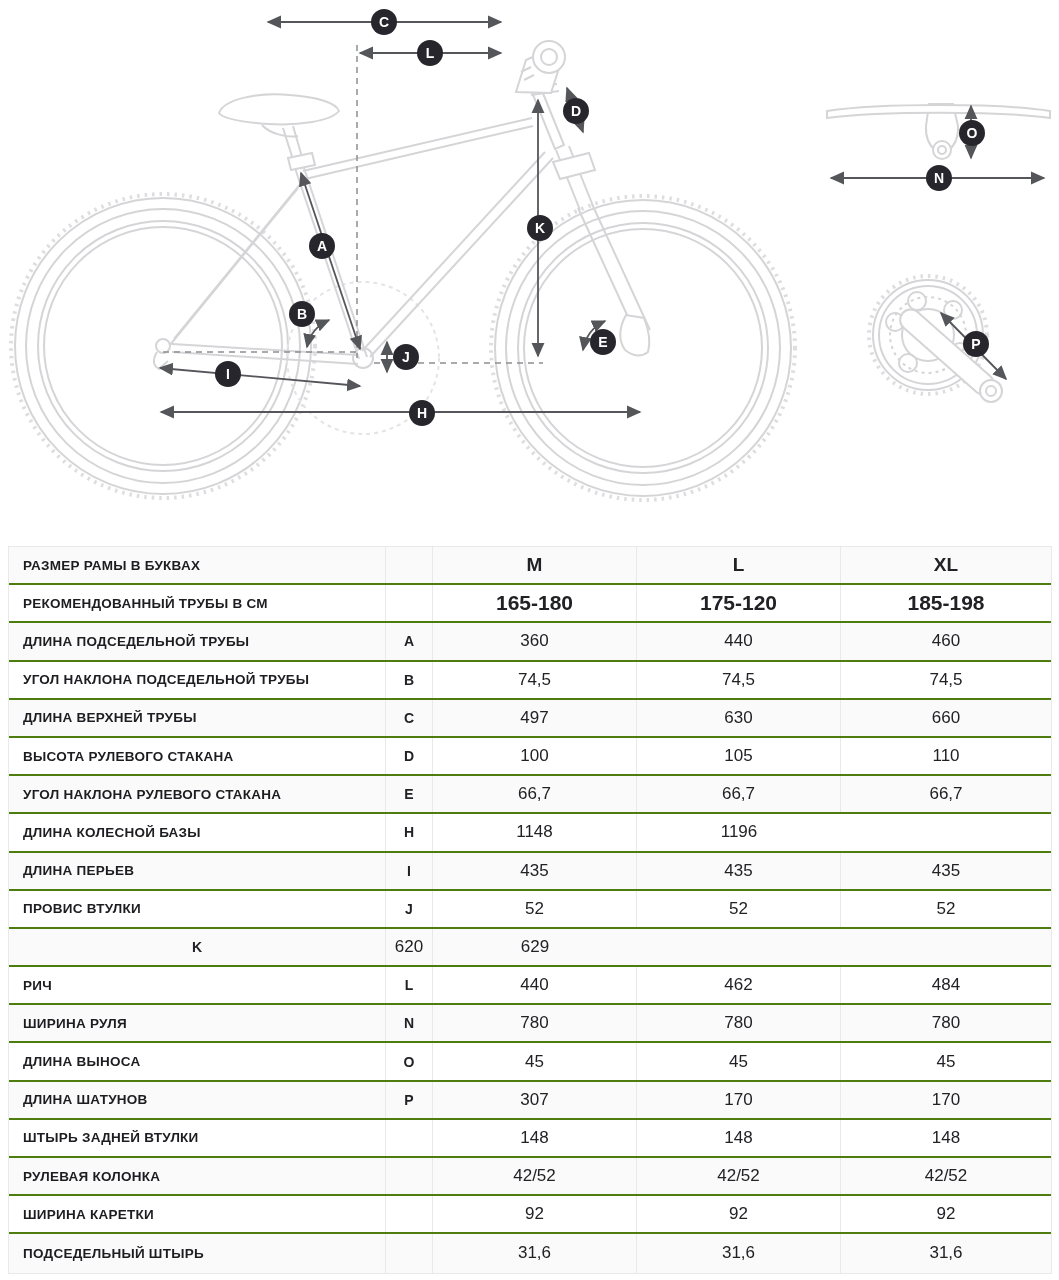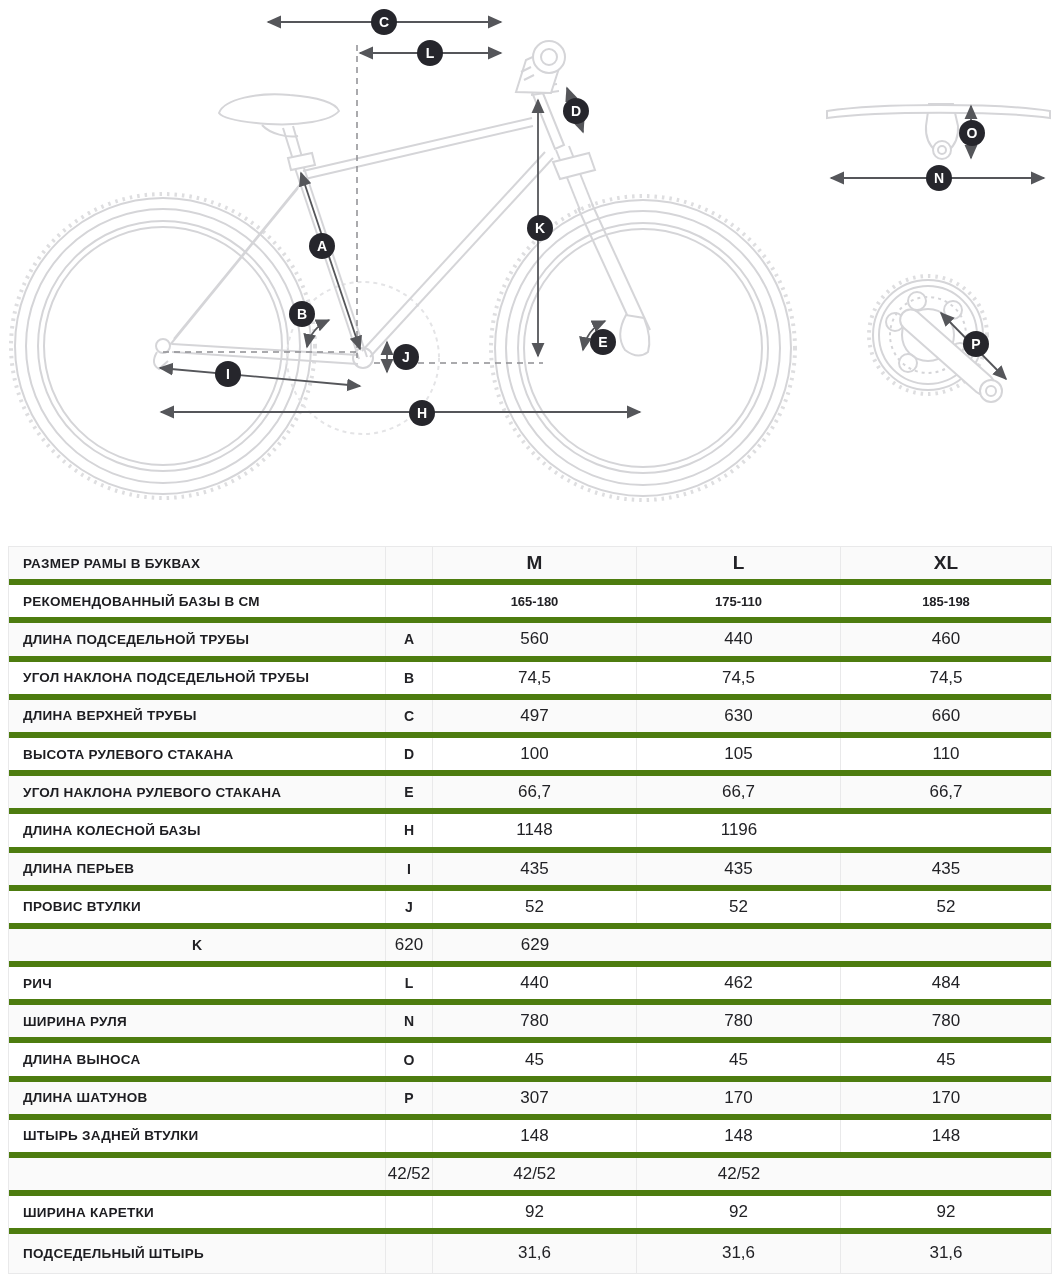--- a/index.html
+++ b/index.html
@@ -23,39 +23,39 @@
     font-size:14px;font-weight:700;line-height:26px;text-align:center;
     user-select:none;
   }
   
   .geo-table{
     position:absolute;left:8px;top:546px;width:1042px;
     border:1px solid #e9e9ea;background:#fff;
   }
   .trow{
     display:grid;grid-template-columns:377px 47px 204px 204px 1fr;
-    height:38.2px;border-bottom:6px solid #4d7c0f;box-sizing:border-box;
+    height:38.2px;border-bottom:2px solid #4d7c0f;box-sizing:border-box;
   }
   .trow:last-child{border-bottom:none;text-align:right;}
   .trow.stripe{background:#fafafa;}
   .cell{
     display:flex;align-items:center;justify-content:center;
     border-right:1px solid #e9e9ea;box-sizing:border-box;
     color:#222226;overflow:hidden;white-space:nowrap;
   }
   .cell.lbl{
     justify-content:flex-start;padding-left:14px;
     font-size:13.5px;font-weight:700;letter-spacing:.25px;color:#1d1d21;
   }
   .cell.ltr{font-size:14px;font-weight:700;}
   .cell.val{font-size:17px;font-weight:400;}
   .cell.val:last-child{border-right:none;}
   .trow.hdr .cell.val{font-weight:700;}
   .trow.hdr0 .cell.val{font-size:19px;}
-  .trow.hdr1 .cell.val{font-size:13px;}
+  .trow.hdr1 .cell.val{font-size:21px;}
 </style>
 </head>
 <body>
 
 <div class="diagram">
   <svg width="1059" height="545" viewBox="0 0 1059 545">
     <defs>
       <marker id="ae" viewBox="0 0 10 10" refX="8.5" refY="5" markerWidth="8.5" markerHeight="8.5" orient="auto-start-reverse">
         <path d="M0,0.8 L9.5,5 L0,9.2 Z" fill="#55565a"></path>
       </marker>
@@ -191,30 +191,30 @@
 
 <div class="geo-table" id="geo-table">
     <div class="trow stripe hdr hdr0">
       <div class="cell lbl">РАЗМЕР РАМЫ В БУКВАХ</div>
       <div class="cell ltr"></div>
       <div class="cell val">M</div>
       <div class="cell val">L</div>
       <div class="cell val">XL</div>
     </div>
     <div class="trow hdr hdr1">
-      <div class="cell lbl">РЕКОМЕНДОВАННЫЙ БАЗЫ В СМ</div>
+      <div class="cell lbl">РЕКОМЕНДОВАННЫЙ ТРУБЫ В СМ</div>
       <div class="cell ltr"></div>
       <div class="cell val">165-180</div>
-      <div class="cell val">175-110</div>
+      <div class="cell val">175-120</div>
       <div class="cell val">185-198</div>
     </div>
     <div class="trow stripe">
       <div class="cell lbl">ДЛИНА ПОДСЕДЕЛЬНОЙ ТРУБЫ</div>
       <div class="cell ltr">A</div>
-      <div class="cell val">560</div>
+      <div class="cell val">360</div>
       <div class="cell val">440</div>
       <div class="cell val">460</div>
     </div>
     <div class="trow">
       <div class="cell lbl">УГОЛ НАКЛОНА ПОДСЕДЕЛЬНОЙ ТРУБЫ</div>
       <div class="cell ltr">B</div>
       <div class="cell val">74,5</div>
       <div class="cell val">74,5</div>
       <div class="cell val">74,5</div>
     </div>
@@ -293,20 +293,21 @@
       <div class="cell val">170</div>
     </div>
     <div class="trow">
       <div class="cell lbl">ШТЫРЬ ЗАДНЕЙ ВТУЛКИ</div>
       <div class="cell ltr"></div>
       <div class="cell val">148</div>
       <div class="cell val">148</div>
       <div class="cell val">148</div>
     </div>
     <div class="trow stripe">
+      <div class="cell lbl">РУЛЕВАЯ КОЛОНКА</div>
       <div class="cell ltr"></div>
       <div class="cell val">42/52</div>
       <div class="cell val">42/52</div>
       <div class="cell val">42/52</div>
     </div>
     <div class="trow">
       <div class="cell lbl">ШИРИНА КАРЕТКИ</div>
       <div class="cell ltr"></div>
       <div class="cell val">92</div>
       <div class="cell val">92</div>

